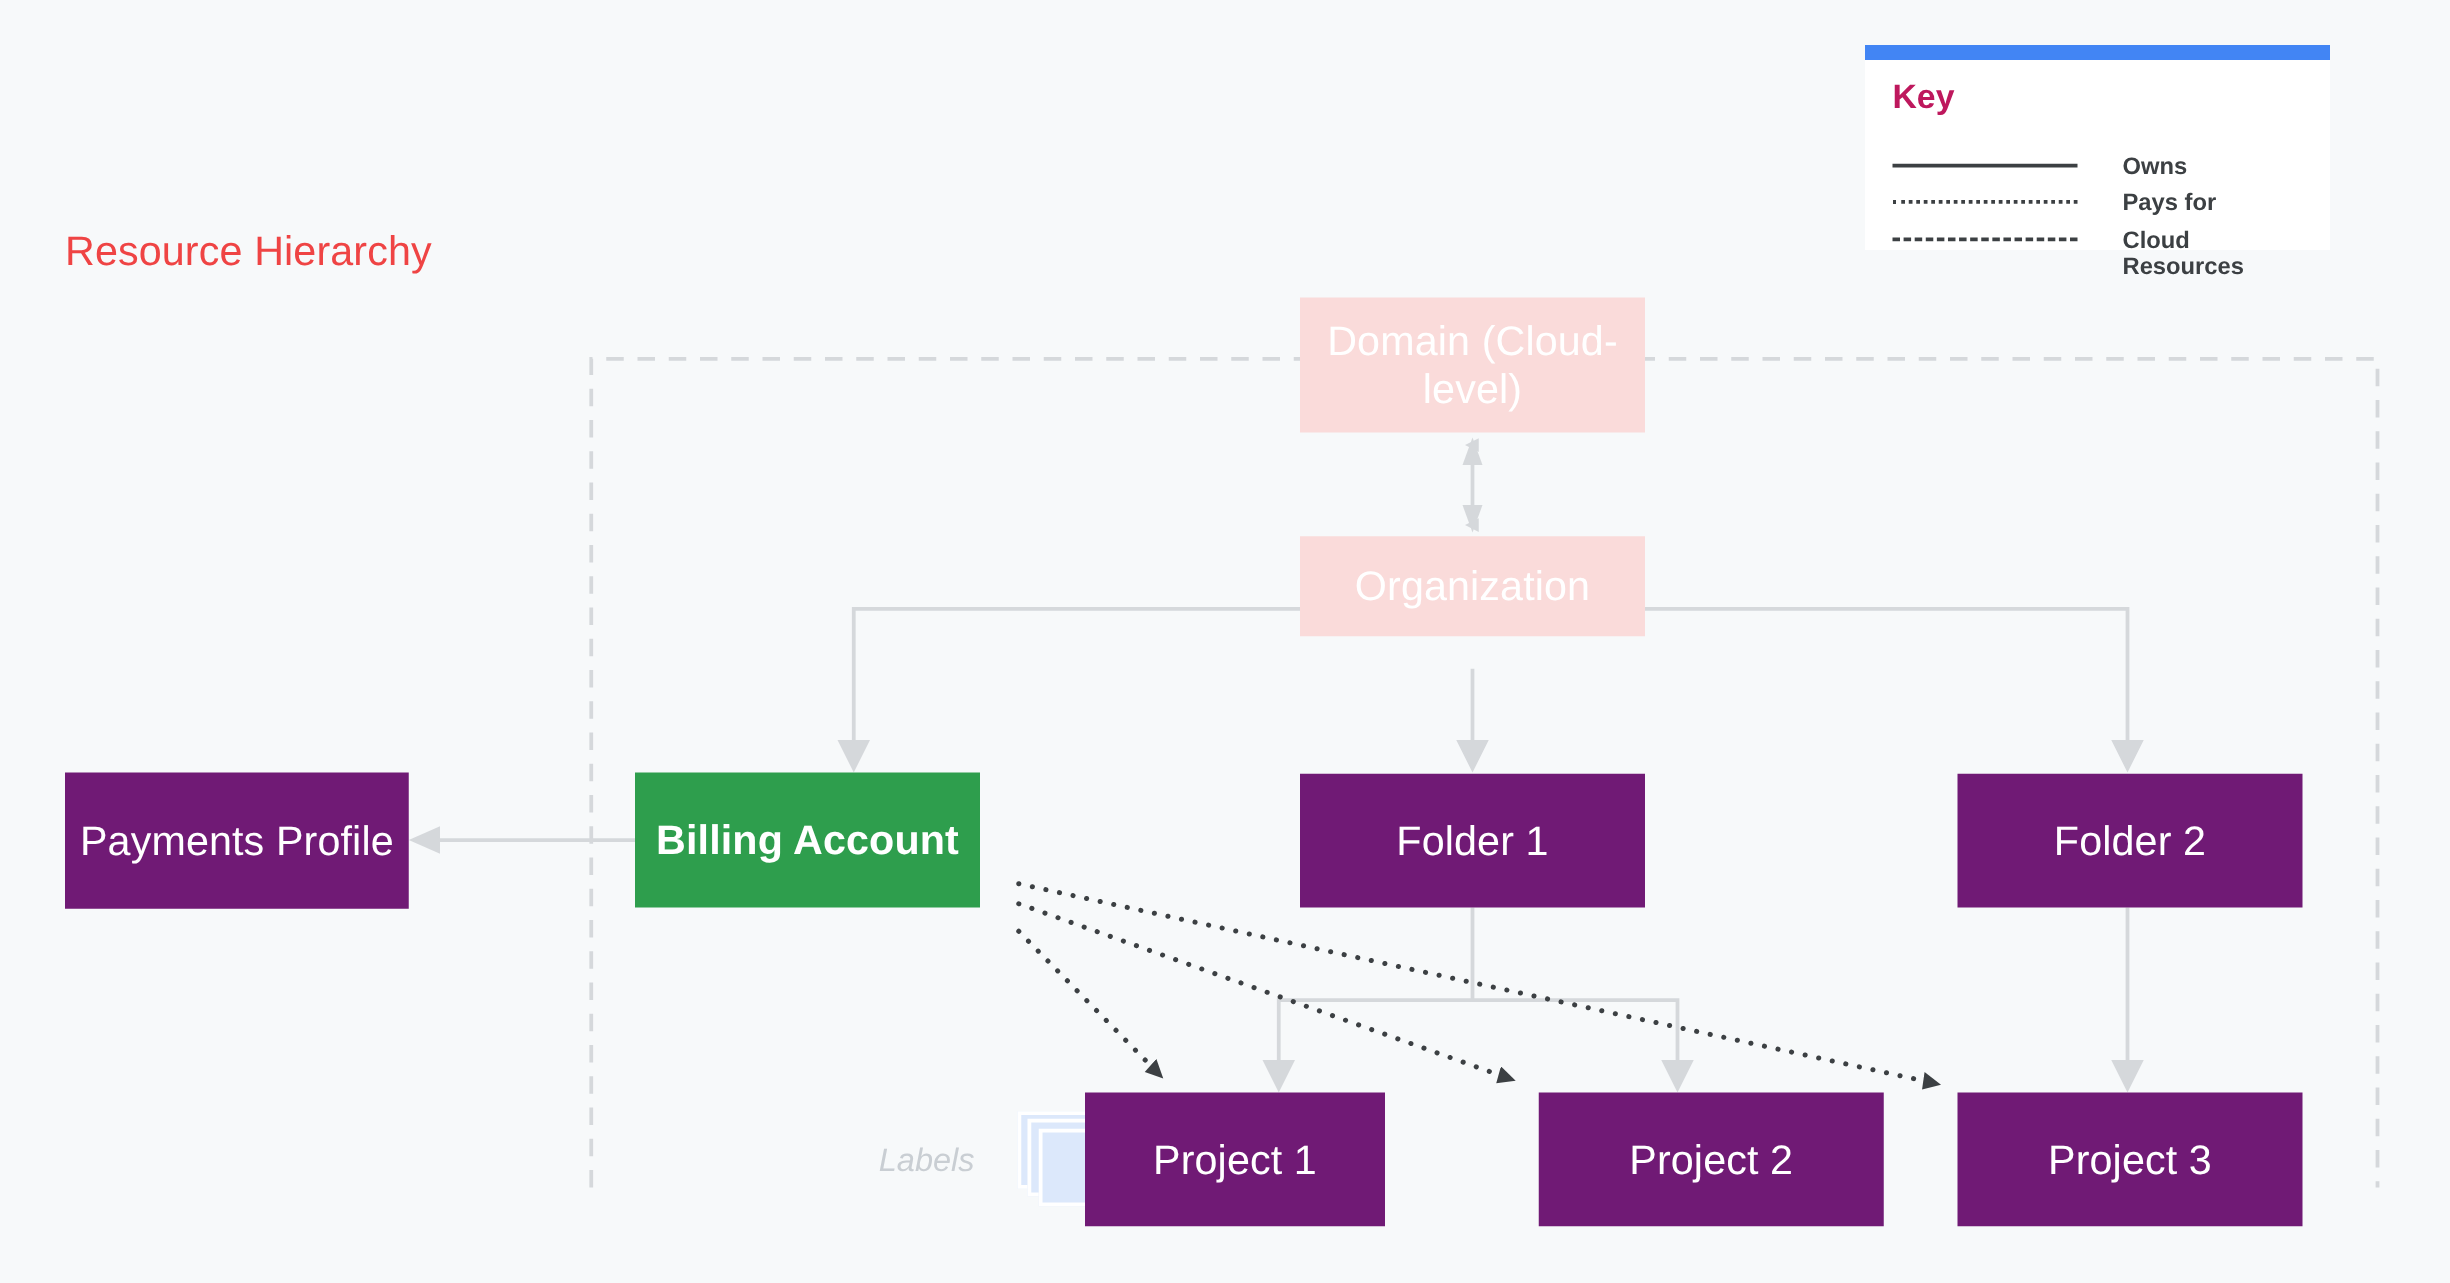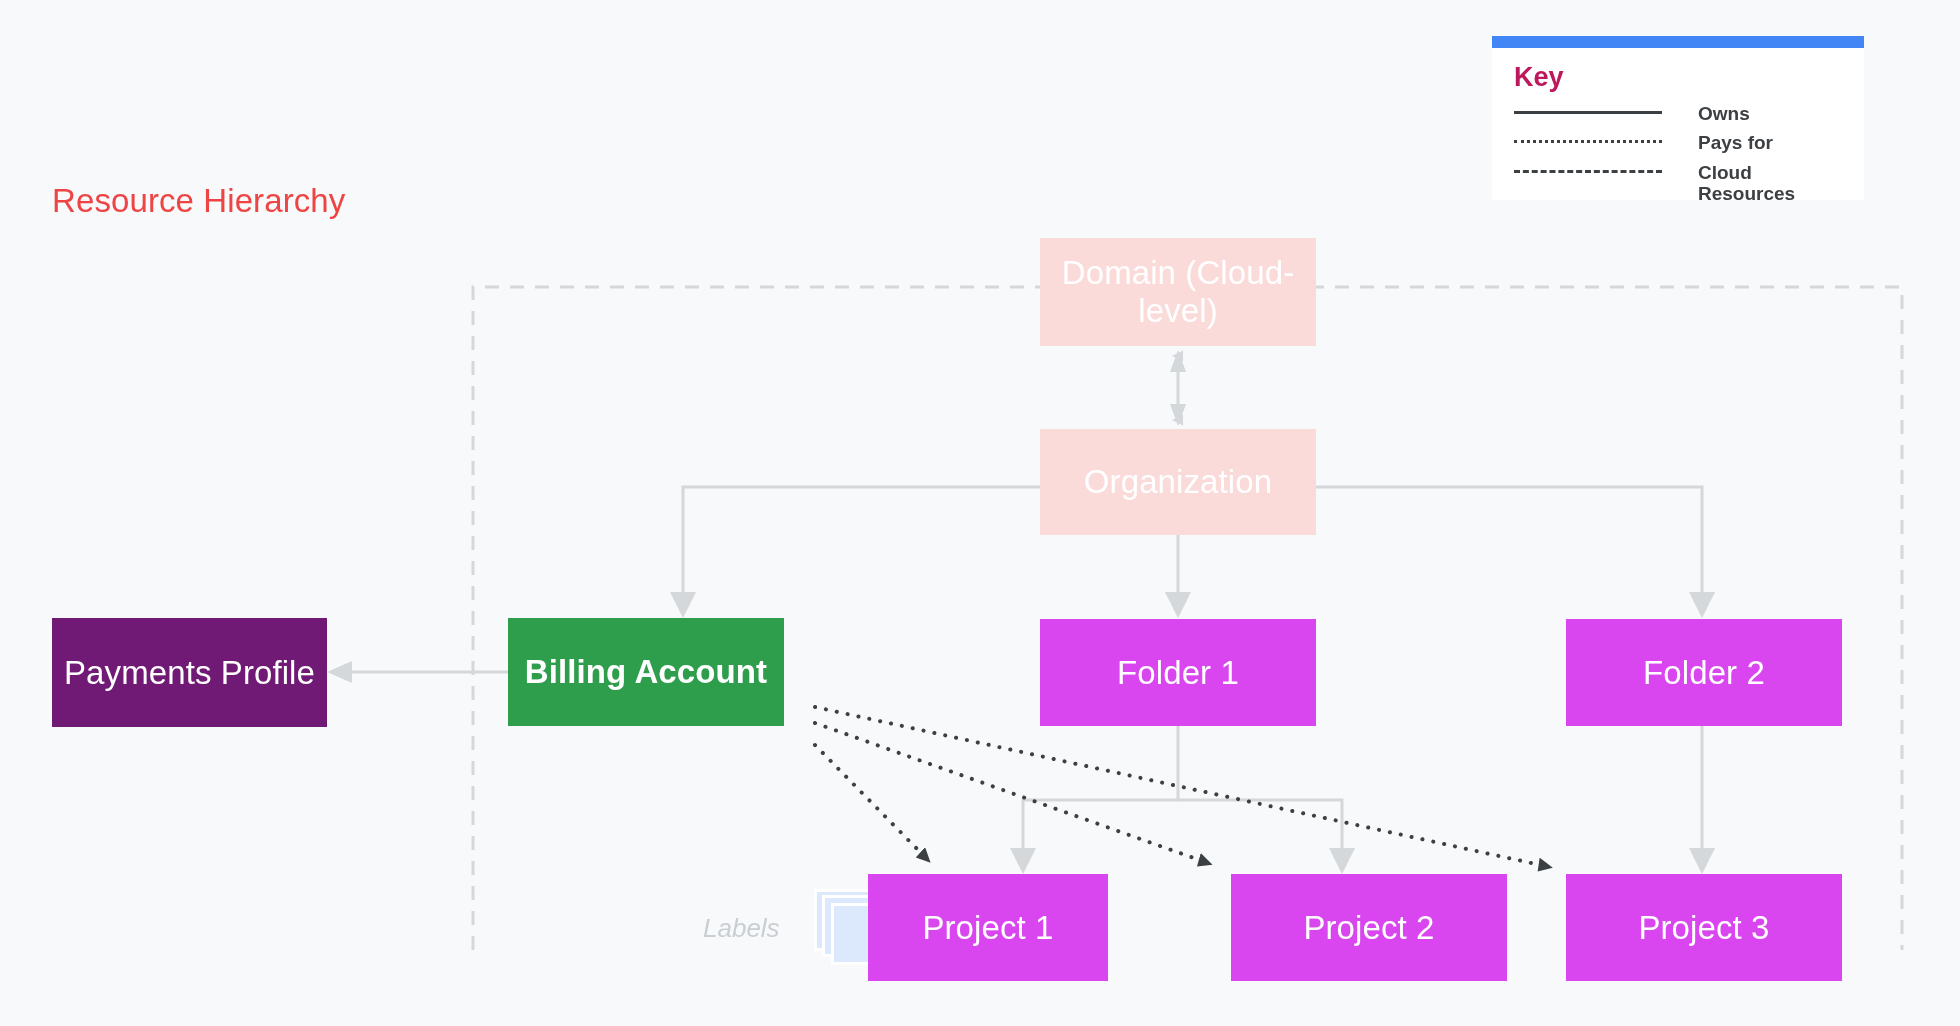--- a/index.html
+++ b/index.html
@@ -43,21 +43,21 @@
     display: flex;
     align-items: center;
     justify-content: center;
     text-align: center;
     box-sizing: border-box;
     font-size: 33px;
     line-height: 1.15;
     letter-spacing: 0.1px;
   }
   .node-pink   { background: #fadbda; color: #ffffff; font-weight: 400; }
-  .node-blue   { background: #d946ef; color: #ffffff; font-weight: 400; }
+  .node-blue   { background: #701a75; color: #ffffff; font-weight: 400; }
   .node-cream  { background: #701a75; color: #ffffff; font-weight: 400; }
   .node-green  { background: #2e9e4d; color: #ffffff; font-weight: 700; }
 
   .labels-text {
     position: absolute;
     font-size: 26px;
     color: #c9ced3;
     white-space: nowrap;
     font-style: italic;
   }
@@ -98,20 +98,21 @@
     color: #be185d;
     line-height: 1;
     margin-bottom: 10px;
   }
   .key-rows { position: relative; }
   .key-row {
     position: absolute;
     left: 0;
     display: flex;
     align-items: flex-start;
+    margin-top: 20px;
   }
   .key-sample {
     width: 148px;
     flex: 0 0 148px;
     height: 18px;
     position: relative;
   }
   .key-sample::before {
     content: "";
     position: absolute;
@@ -207,21 +208,21 @@
 
     <g>
       <line x1="815" y1="707" x2="1545" y2="866" stroke="#3c4043" stroke-width="4" stroke-linecap="round" stroke-dasharray="0.1 11" marker-end="url(#arrowBlack)"></line>
     </g>
   </svg>
 
   <div class="title">Resource Hierarchy</div>
 
   <div class="node node-pink" style="left:1040px; top:238px; width:276px; height:108px;">Domain (Cloud-level)</div>
 
-  <div class="node node-pink" style="left:1040px; top:429px; width:276px; height:106px;text-align:center;">Organization</div>
+  <div class="node node-pink" style="left:1040px; top:429px; width:276px; height:80px;text-align:center;">Organization</div>
 
   <div class="node node-cream" style="left:52px; top:618px; width:275px; height:109px;">Payments Profile</div>
 
   <div class="node node-green" style="left:508px; top:618px; width:276px; height:108px;">Billing Account</div>
 
   <div class="node node-blue" style="left:1040px; top:619px; width:276px; height:107px;">Folder 1</div>
 
   <div class="node node-blue" style="left:1566px; top:619px; width:276px; height:107px;">Folder 2</div>
 
   <div class="labels-text" style="left:703px; top:913px;">Labels</div>

